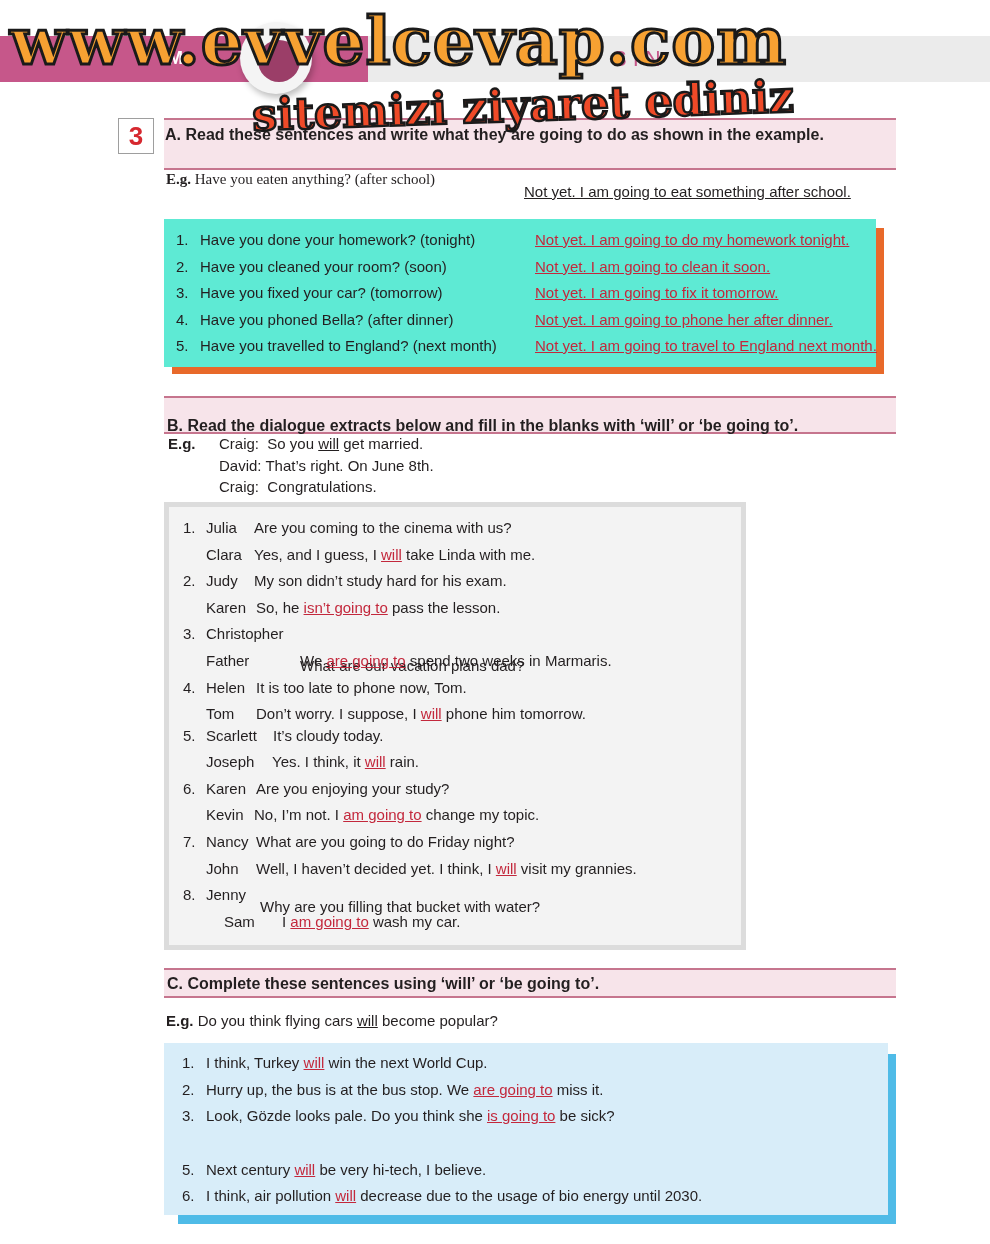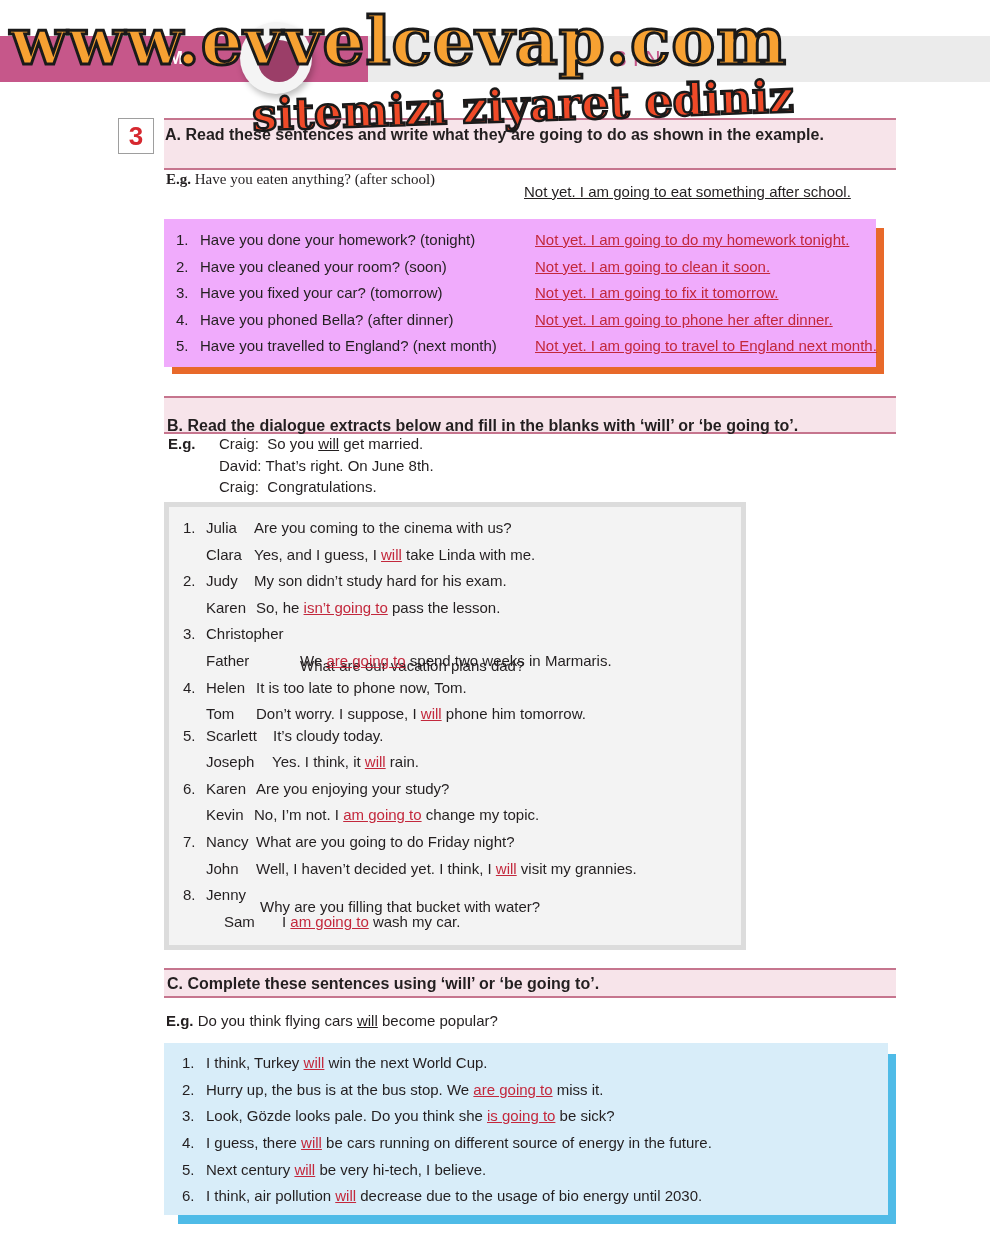--- a/index.html
+++ b/index.html
@@ -30,21 +30,21 @@
   .sec-b { top: 396px; height: 28px; padding: 17px 3px; }
   .sec-c { top: 968px; height: 30px; padding: 3px 3px; }
 
   .eg { position: absolute; font-size: 15px; line-height: 18px; color: #231f20; }
   .eg b { font-weight: bold; }
   .u { text-decoration: underline; }
   .ans { color: #c3283c; text-decoration: underline; }
 
   
   .box-a-shadow { position: absolute; left: 172px; top: 228px; width: 712px; height: 146px; background: #e8692a; }
-  .box-a { position: absolute; left: 164px; top: 219px; width: 712px; height: 148px; background: #f0abfc; }
+  .box-a { position: absolute; left: 164px; top: 219px; width: 712px; height: 148px; background: #5eead4; }
   .row-a { position: absolute; left: 12px; font-size: 15px; line-height: 18px; white-space: nowrap; }
   .row-a .num { display: inline-block; width: 24px; }
   .row-a .ansA { position: absolute; left: 359px; top: 0; color: #c3283c; text-decoration: underline; }
 
   
   .box-b { position: absolute; left: 164px; top: 502px; width: 582px; height: 448px; background: #f3f3f3; border: 5px solid #dcdcdc; }
   .row-b { position: absolute; font-size: 15px; line-height: 18px; white-space: nowrap; }
 
   
   .box-c-shadow { position: absolute; left: 178px; top: 1054px; width: 718px; height: 170px; background: #4fbbe7; }
@@ -163,19 +163,18 @@
 <div class="eg" style="left:166px; top:1012px;">
   <b>E.g.</b>
   <span>Do you think flying cars </span><span class="u">will</span><span> become popular?</span>
 </div>
 
 <div class="box-c-shadow"></div>
 <div class="box-c" id="c-box">
     <div class="row-c" style="top: 11px;"><span class="num">1.</span><span>I think, Turkey </span><span class="ans">will</span><span> win the next World Cup.</span></div>
     <div class="row-c" style="top: 38px;"><span class="num">2.</span><span>Hurry up, the bus is at the bus stop. We </span><span class="ans">are going to</span><span> miss it.</span></div>
     <div class="row-c" style="top: 64px;"><span class="num">3.</span><span>Look, Gözde looks pale. Do you think she </span><span class="ans">is going to</span><span> be sick?</span></div>
-    <div class="row-c" style="top: 91px;"><span class="num">4.</span><span>I guess, there </span><span class="ans">will</span><span> be cars running on different source of energy in the future.</span></div>
     <div class="row-c" style="top: 118px;"><span class="num">5.</span><span>Next century </span><span class="ans">will</span><span> be very hi-tech, I believe.</span></div>
     <div class="row-c" style="top: 144px;"><span class="num">6.</span><span>I think, air pollution </span><span class="ans">will</span><span> decrease due to the usage of bio energy until 2030.</span></div>
   </div>
 
 <div class="watermark-1">www.evvelcevap.com</div>
 <div class="watermark-2">sitemizi ziyaret ediniz</div>
 
 </body></html>

